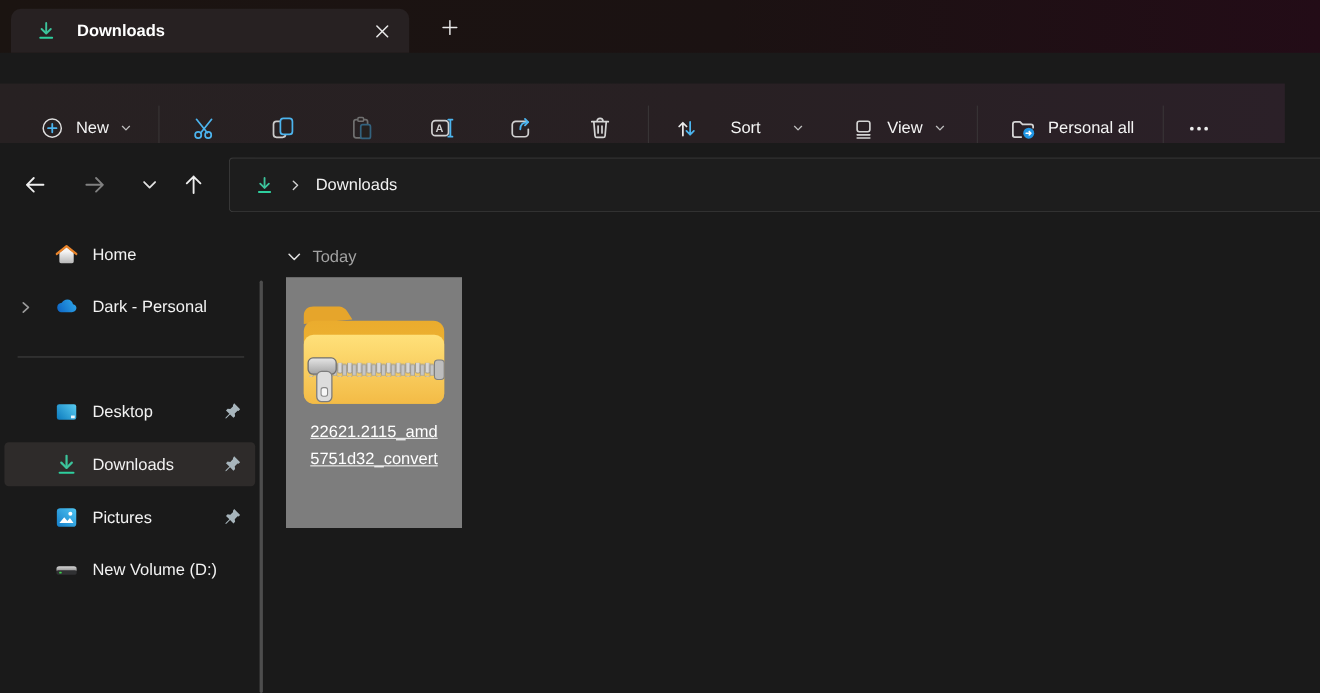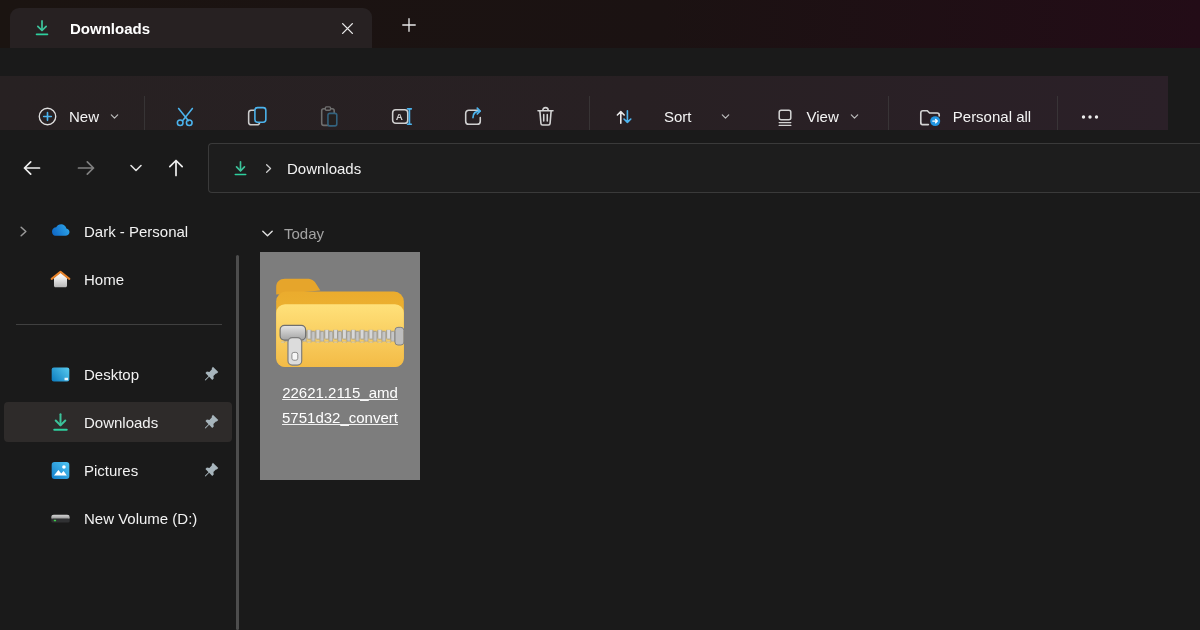--- a/index.html
+++ b/index.html
@@ -279,53 +279,53 @@
         <span class="crumb-label">Downloads</span>
       </div>
     </div>
   </div>
 
   <div class="body">
 
     <div class="sidebar">
 
       <div class="side-item">
-        <span class="side-chevron">
-          <svg width="15" height="15" viewBox="0 0 16 16" fill="none">
-            <path d="M5.5 3.5l5 4.5-5 4.5" stroke="#9a9a9a" stroke-width="1.6" stroke-linecap="round" stroke-linejoin="round"></path>
-          </svg>
-        </span>
-        <span class="side-ico">
-          <svg width="24" height="24" viewBox="0 0 24 24">
-            <defs>
-                <linearGradient id="odg" x1="4" y1="16" x2="21" y2="7" gradientUnits="userSpaceOnUse">
-              <stop offset="0" stop-color="#0d64c4"></stop>
-                  <stop offset="1" stop-color="#2ea7ea"></stop>
-                </linearGradient>
-              </defs>
-            <path d="M7.3 16.8h10c2.3 0 4.2-1.6 4.2-3.7 0-1.8-1.3-3.3-3.1-3.6C17.9 7 15.7 5.3 13.2 5.3c-2.2 0-4.1 1.2-5 3C6 8.4 4 10.1 4 12.5c0 2.4 1.5 4.3 3.3 4.3z" fill="url(#odg)"></path>
-          </svg>
-        </span>
-        <span class="side-label">Dark - Personal</span>
-      </div>
-
-      <div class="side-item">
         <span class="side-ico">
           <svg width="23" height="23" viewBox="0 0 24 24">
             <defs>
                 <linearGradient id="homeg" x1="0" y1="9" x2="0" y2="21" gradientUnits="userSpaceOnUse">
               <stop offset="0" stop-color="#f4f4f4"></stop>
                   <stop offset="1" stop-color="#b3b3b3"></stop>
                 </linearGradient>
               </defs>
             <path d="M5.2 10.2L12 4.8l6.8 5.4v8.4c0 .9-.7 1.6-1.6 1.6H6.8c-.9 0-1.6-.7-1.6-1.6z" fill="url(#homeg)"></path>
             <path d="M2.8 11.3L12 3.9l9.2 7.4" fill="none" stroke="#e8832a" stroke-width="2.2" stroke-linecap="round" stroke-linejoin="round"></path>
           </svg>
         </span>
         <span class="side-label">Home</span>
+      </div>
+
+      <div class="side-item">
+        <span class="side-chevron">
+          <svg width="15" height="15" viewBox="0 0 16 16" fill="none">
+            <path d="M5.5 3.5l5 4.5-5 4.5" stroke="#9a9a9a" stroke-width="1.6" stroke-linecap="round" stroke-linejoin="round"></path>
+          </svg>
+        </span>
+        <span class="side-ico">
+          <svg width="24" height="24" viewBox="0 0 24 24">
+            <defs>
+                <linearGradient id="odg" x1="4" y1="16" x2="21" y2="7" gradientUnits="userSpaceOnUse">
+              <stop offset="0" stop-color="#0d64c4"></stop>
+                  <stop offset="1" stop-color="#2ea7ea"></stop>
+                </linearGradient>
+              </defs>
+            <path d="M7.3 16.8h10c2.3 0 4.2-1.6 4.2-3.7 0-1.8-1.3-3.3-3.1-3.6C17.9 7 15.7 5.3 13.2 5.3c-2.2 0-4.1 1.2-5 3C6 8.4 4 10.1 4 12.5c0 2.4 1.5 4.3 3.3 4.3z" fill="url(#odg)"></path>
+          </svg>
+        </span>
+        <span class="side-label">Dark - Personal</span>
       </div>
 
       <div class="side-divider"></div>
 
       <div class="side-item">
         <span class="side-ico">
           <svg width="23" height="23" viewBox="0 0 24 24">
             <defs>
                 <linearGradient id="dsk" x1="4" y1="19" x2="20" y2="5" gradientUnits="userSpaceOnUse">
               <stop offset="0" stop-color="#0f7ec0"></stop>

